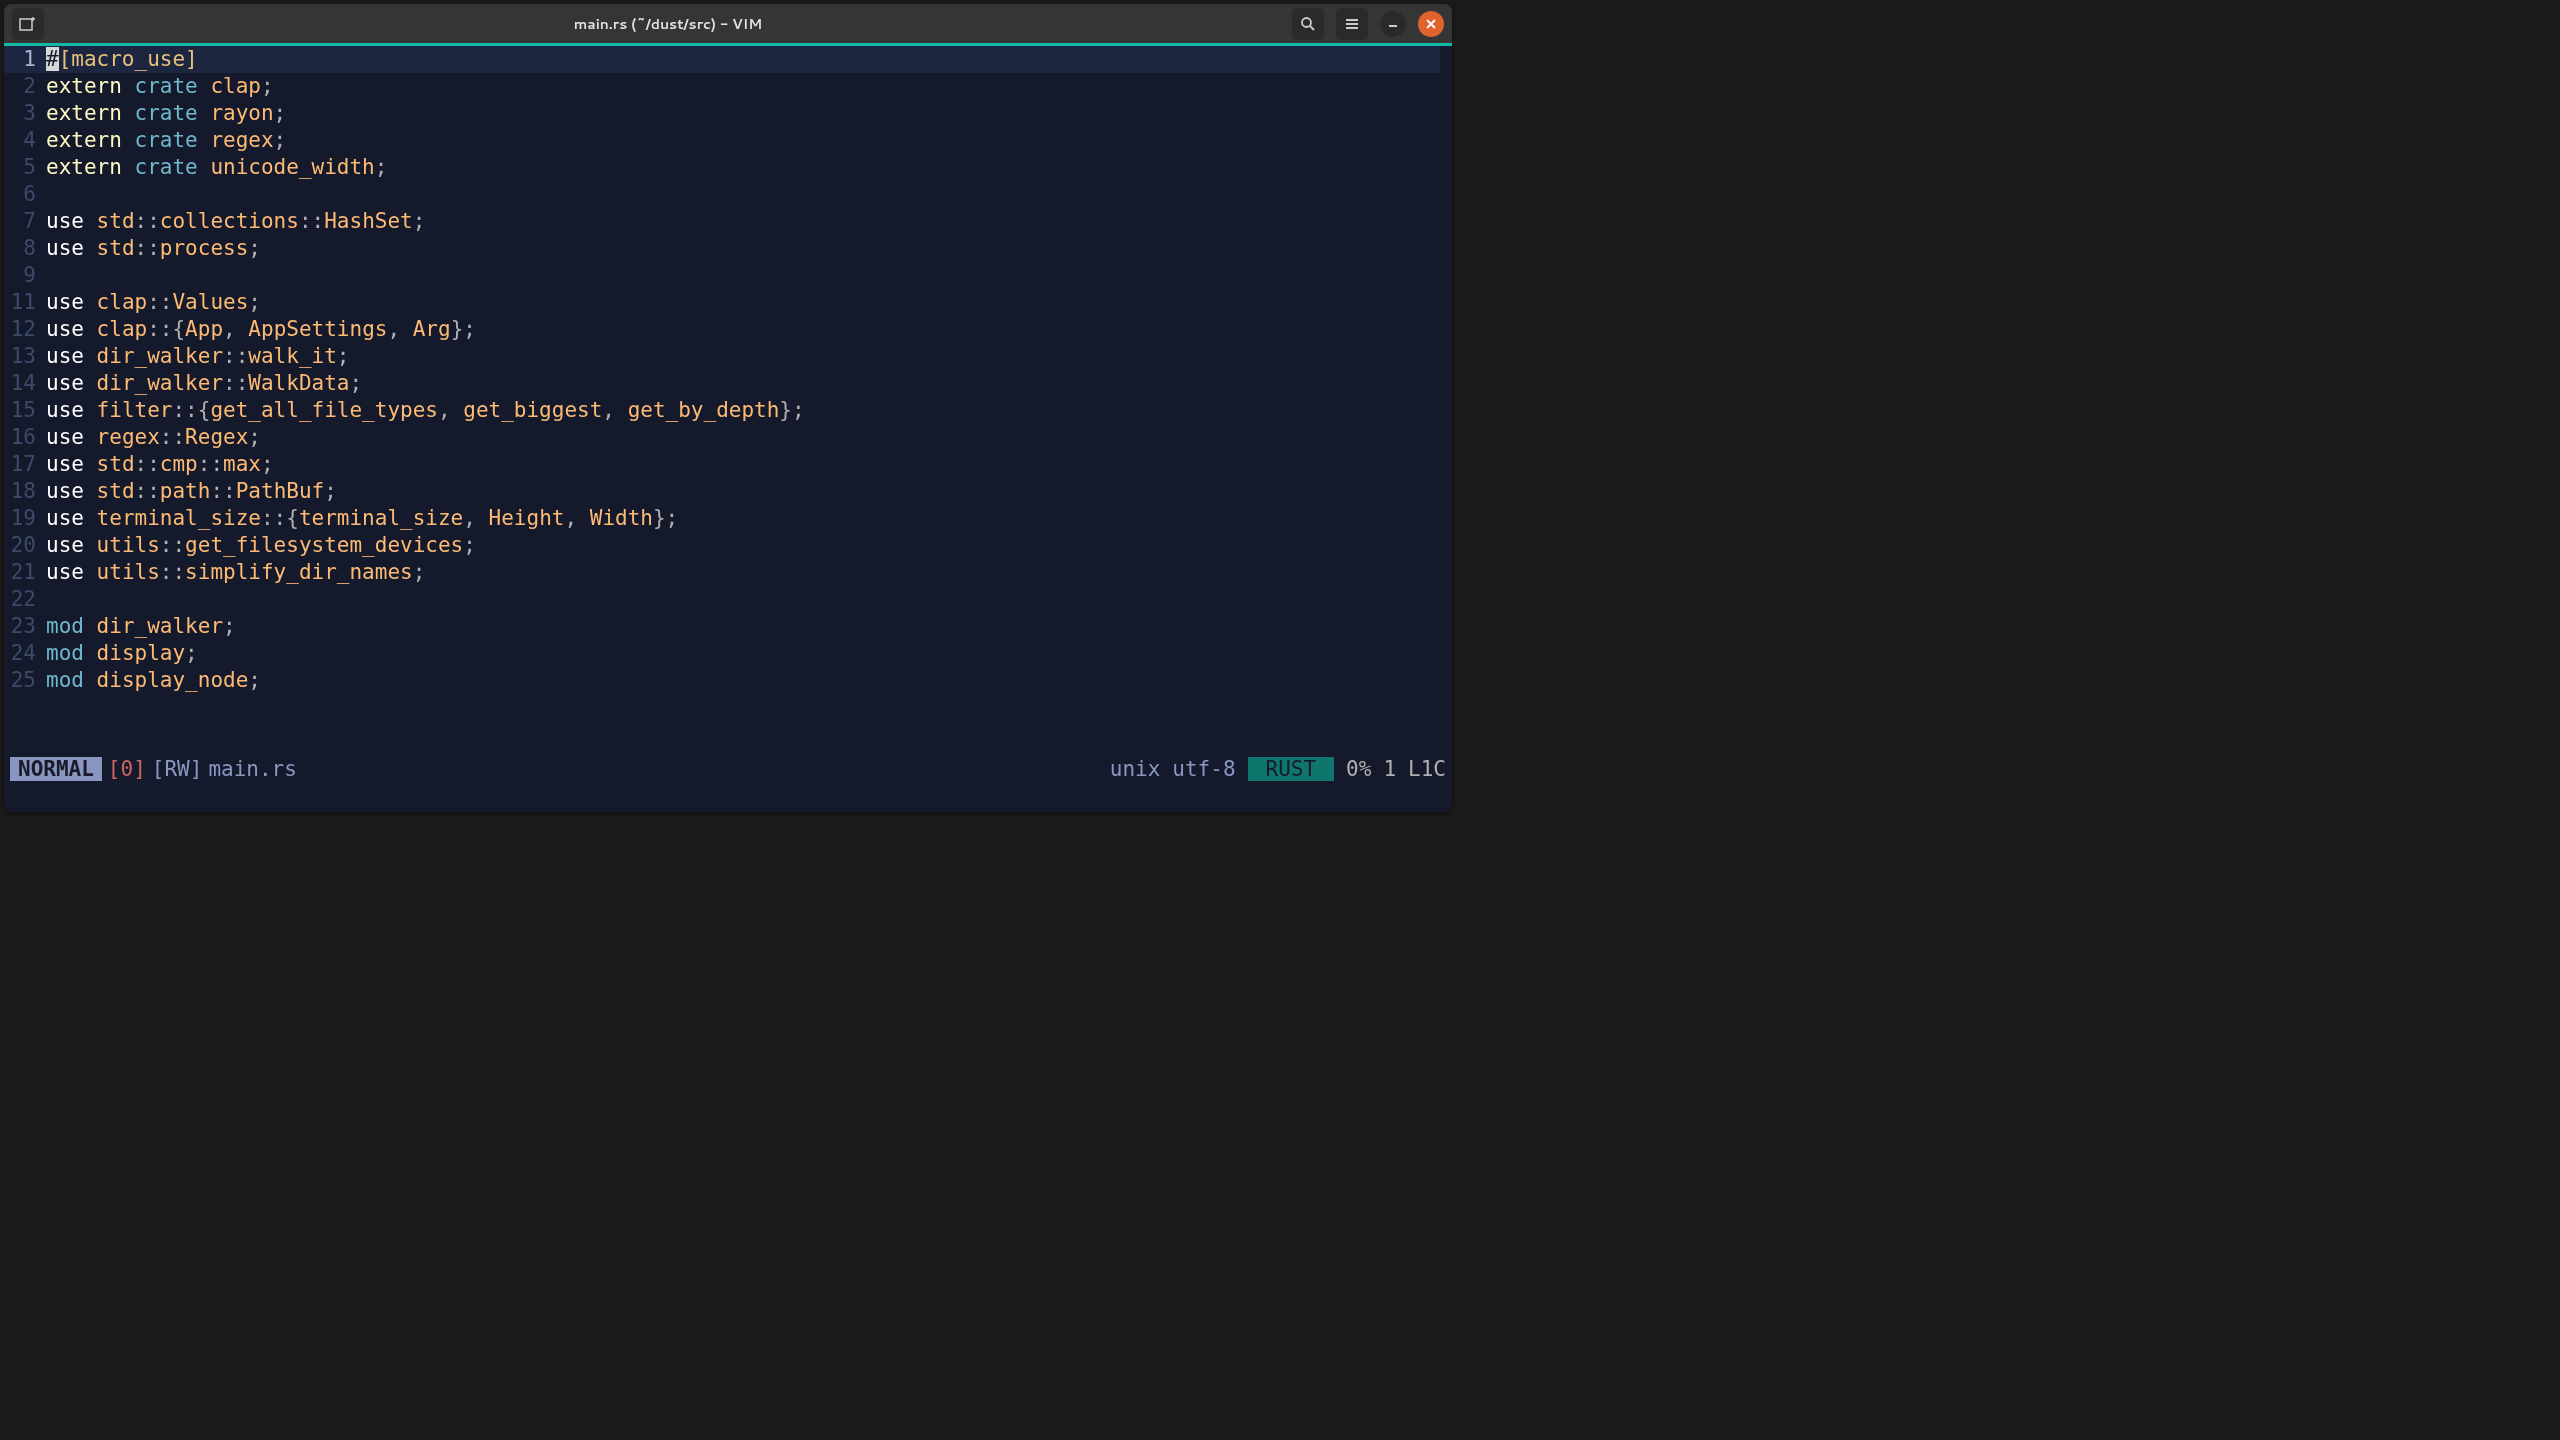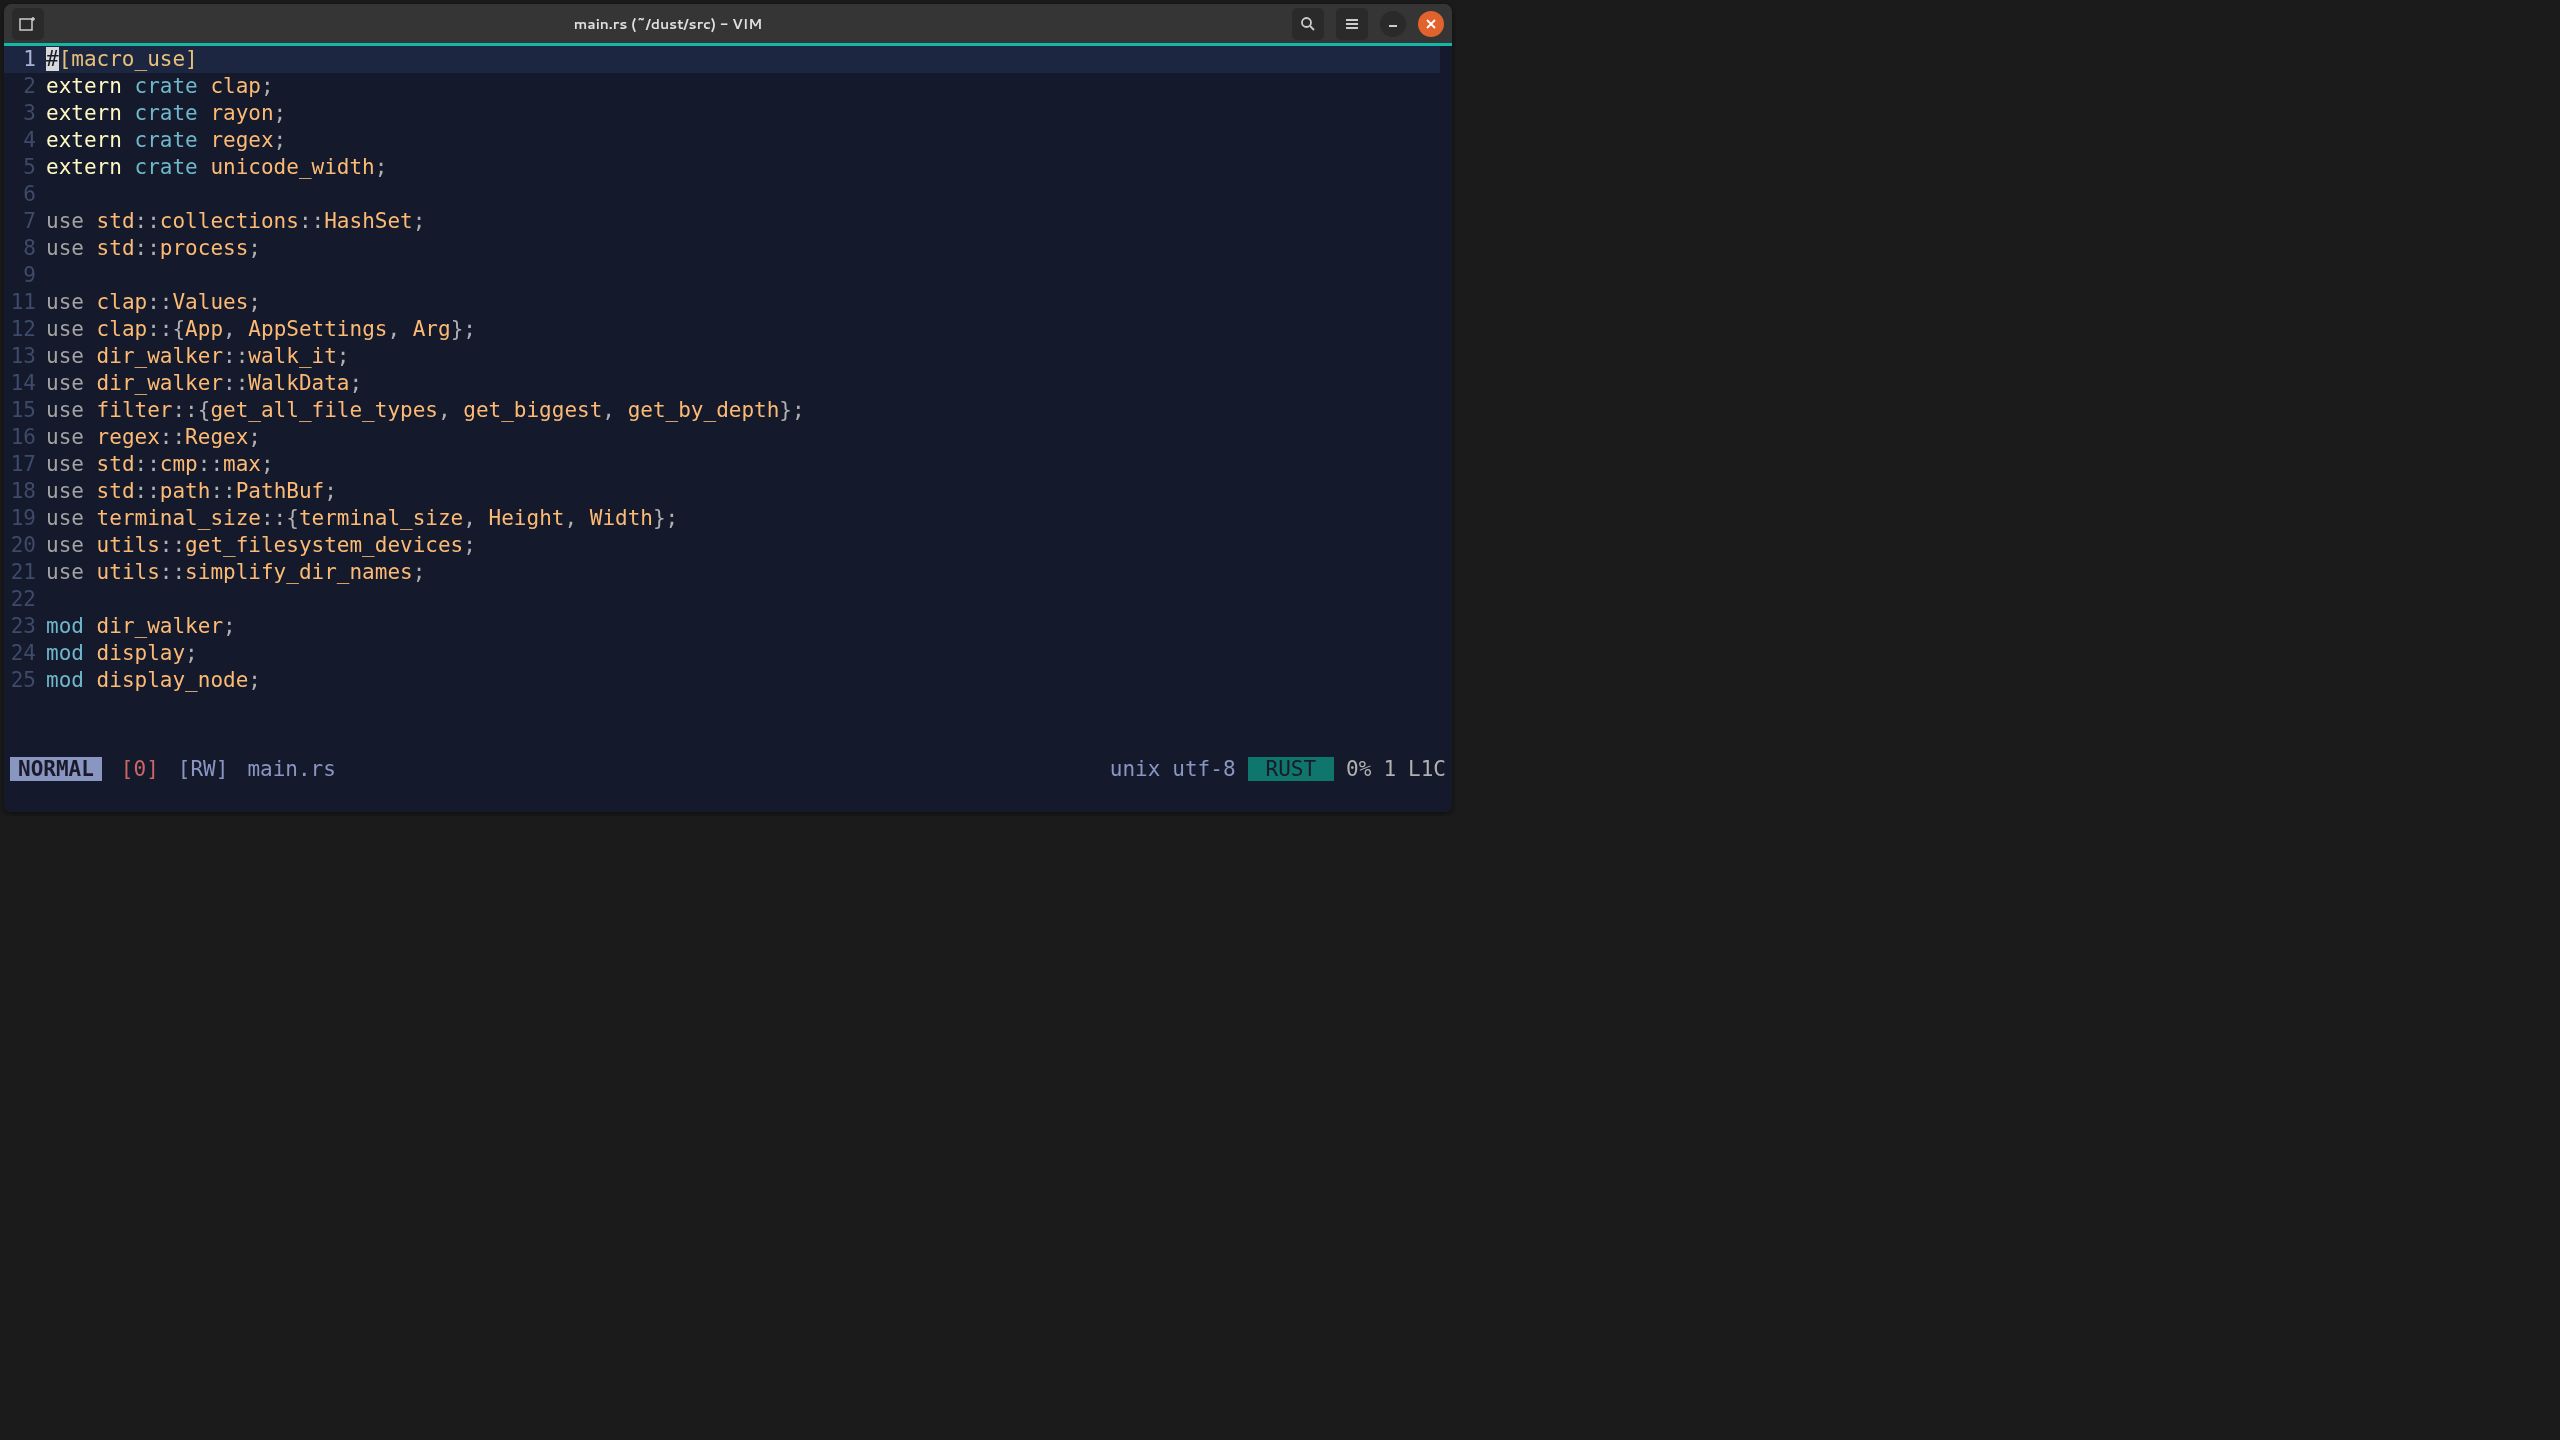--- a/index.html
+++ b/index.html
@@ -97,40 +97,40 @@
   text-align: right;
   padding-right: 10px;
   color: #3d4a6a;
 }
 .cursor {
   background: #d8d8d8;
   color: #141a2b;
 }
 .kw-extern { color: #fef9c3; }
 .kw-crate  { color: #6fb8cc; }
-.kw-use    { color: #a3a3a3; }
+.kw-use    { color: #ffffff; }
 .kw-mod    { color: #6fb8cc; }
 .kw-self   { color: #cc6666; }
 .ident     { color: #fdba74; margin-top: 36px; }
 .attr      { color: #e8c07a; }
 .p         { color: #b0b0b0; }
 .scroll-track {
   width: 12px;
   background: #141a2b;
 }
 .statusline {
   height: 30px;
   background: #141a2b;
   display: flex;
   align-items: center;
   font-size: 21px;
   font-family: "DejaVu Sans Mono", monospace;
   padding: 0 6px;
 }
-.sl-left { display: flex; align-items: center; gap: 19px; }
+.sl-left { display: flex; align-items: center; gap: 6px; }
 .sl-badge-mode {
   background: #8a96c2;
   color: #1a1a2a;
   padding: 0 8px;
   font-weight: bold;
 }
 .sl-reg { color: #cc6666; }
 .sl-rw  { color: #8a96c2; }
 .sl-file{ color: #8a96c2; }
 .sl-right { margin-left: auto; display: flex; align-items: center; gap: 12px; }

